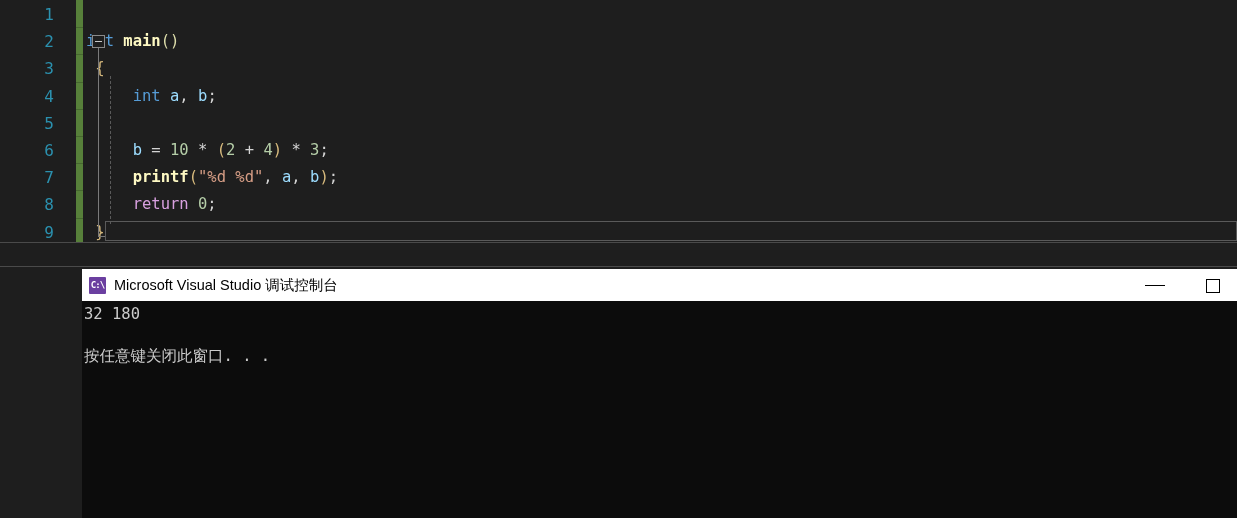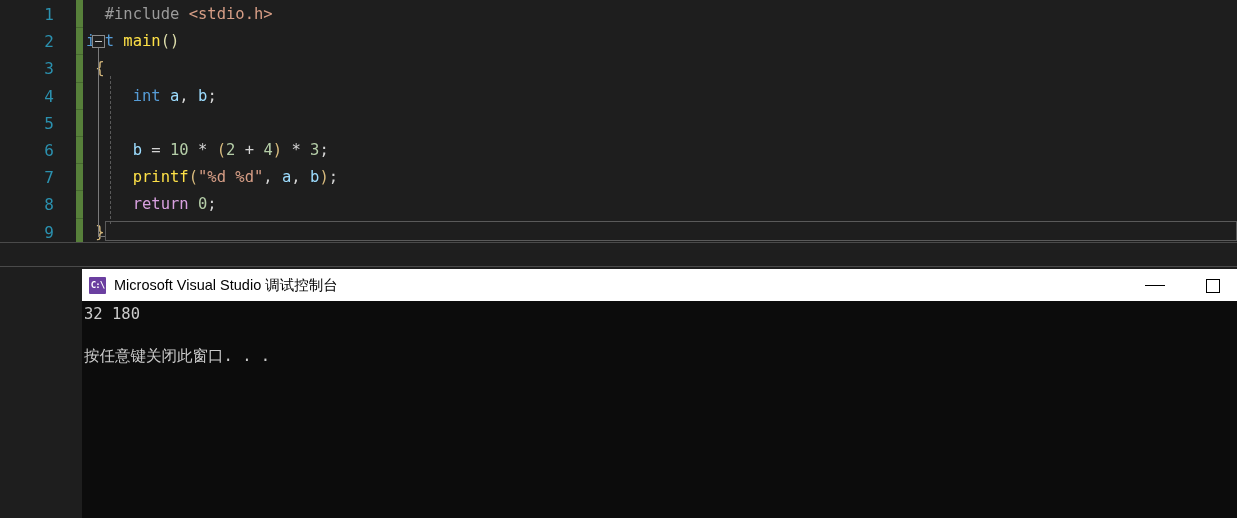--- a/index.html
+++ b/index.html
@@ -69,21 +69,21 @@
     white-space: pre;
     font-family: "DejaVu Sans Mono", monospace;
     font-size: 15.5px;
     color: #d4d4d4;
   }
 
   
   .t-pre      { color: #9b9b9b; }
   .t-header   { color: #d69d85; }
   .t-kw       { color: #569cd6; }
-  .t-fn       { color: #fde047; }
+  .t-fn       { color: #fef9c3; font-weight: bold; }
   .t-var      { color: #9cdcfe; }
   .t-num      { color: #b5cea8; }
   .t-str      { color: #d69d85; }
   .t-ctrl     { color: #d8a0df; }
   .t-punc     { color: #d4d4d4; }
   .t-brace1   { color: #d7ba7d; }
   .t-paren    { color: #dcdcaa; }
   .t-op       { color: #d4d4d4; }
 
   
@@ -263,21 +263,20 @@
         <div class="change-bar-seg" style="top: 54px;"></div>
         <div class="change-bar-seg" style="top: 82px;"></div>
         <div class="change-bar-seg" style="top: 109px;"></div>
         <div class="change-bar-seg" style="top: 136px;"></div>
         <div class="change-bar-seg" style="top: 163px;"></div>
         <div class="change-bar-seg" style="top: 190px;"></div>
         <div class="change-bar-seg" style="top: 218px;"></div>
       </div>
 
     <div class="code-area" id="codearea">
-        <div class="code-line" style="top: 5px;"><span class="t-punc">  </span><span class="t-pre">#include</span><span class="t-punc"> </span><span class="t-header">&lt;stdio.h&gt;</span></div>
         <div class="code-line" style="top: 32.2px;"><span class="t-kw">int</span><span class="t-punc"> </span><span class="t-fn">main</span><span class="t-paren">()</span></div>
         <div class="code-line" style="top: 59.4px;"><span class="t-punc"> </span><span class="t-brace1">{</span></div>
         <div class="code-line" style="top: 86.6px;"><span class="t-punc">     </span><span class="t-kw">int</span><span class="t-punc"> </span><span class="t-var">a</span><span class="t-punc">, </span><span class="t-var">b</span><span class="t-punc">;</span></div>
         <div class="code-line" style="top: 141px;"><span class="t-punc">     </span><span class="t-var">b</span><span class="t-op"> = </span><span class="t-num">10</span><span class="t-op"> * </span><span class="t-brace1">(</span><span class="t-num">2</span><span class="t-op"> + </span><span class="t-num">4</span><span class="t-brace1">)</span><span class="t-op"> * </span><span class="t-num">3</span><span class="t-punc">;</span></div>
         <div class="code-line" style="top: 168.2px;"><span class="t-punc">     </span><span class="t-fn">printf</span><span class="t-brace1">(</span><span class="t-str">"%d %d"</span><span class="t-punc">, </span><span class="t-var">a</span><span class="t-punc">, </span><span class="t-var">b</span><span class="t-brace1">)</span><span class="t-punc">;</span></div>
         <div class="code-line" style="top: 195.4px;"><span class="t-punc">     </span><span class="t-ctrl">return</span><span class="t-punc"> </span><span class="t-num">0</span><span class="t-punc">;</span></div>
         <div class="code-line" style="top: 222.6px;"><span class="t-punc"> </span><span class="t-brace1">}</span></div>
       </div>
 
     <div class="collapse-box"></div>

